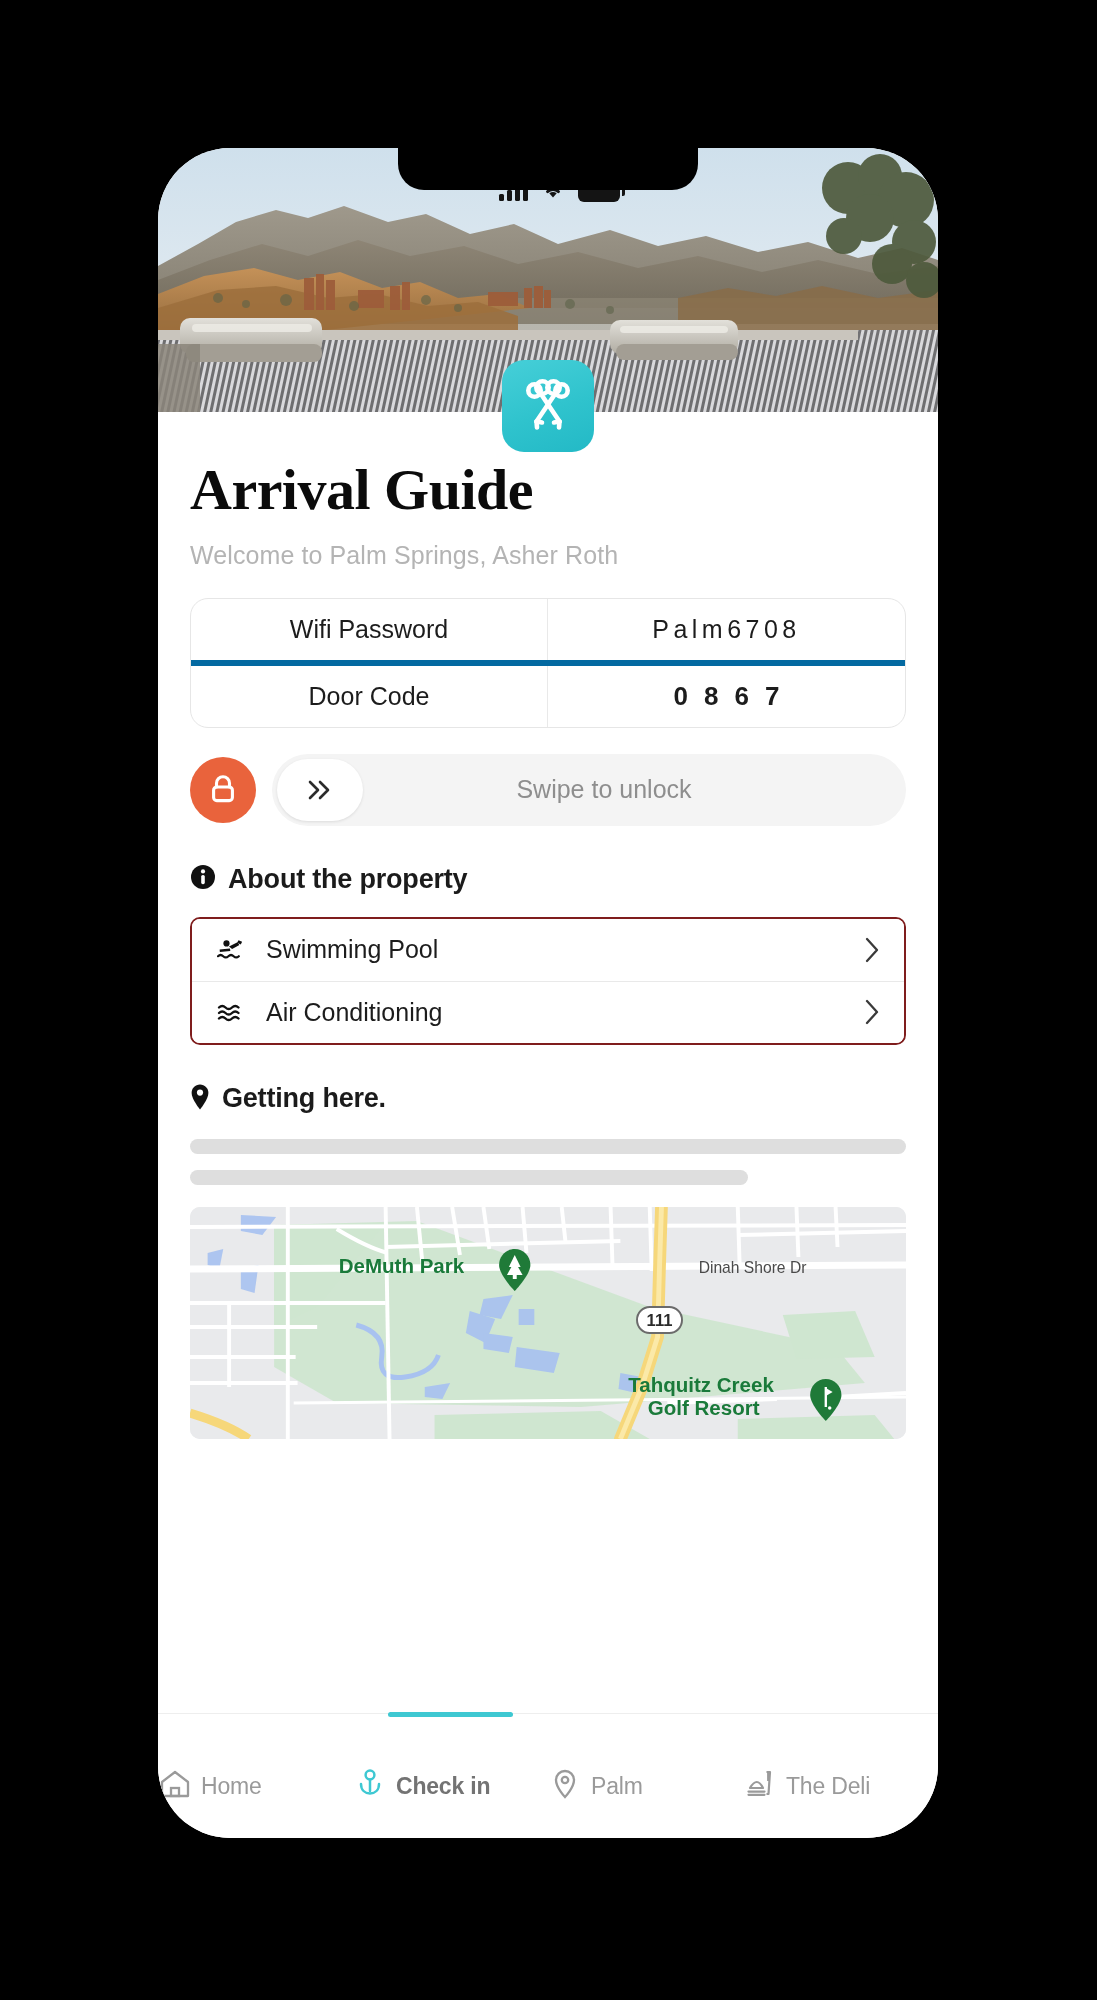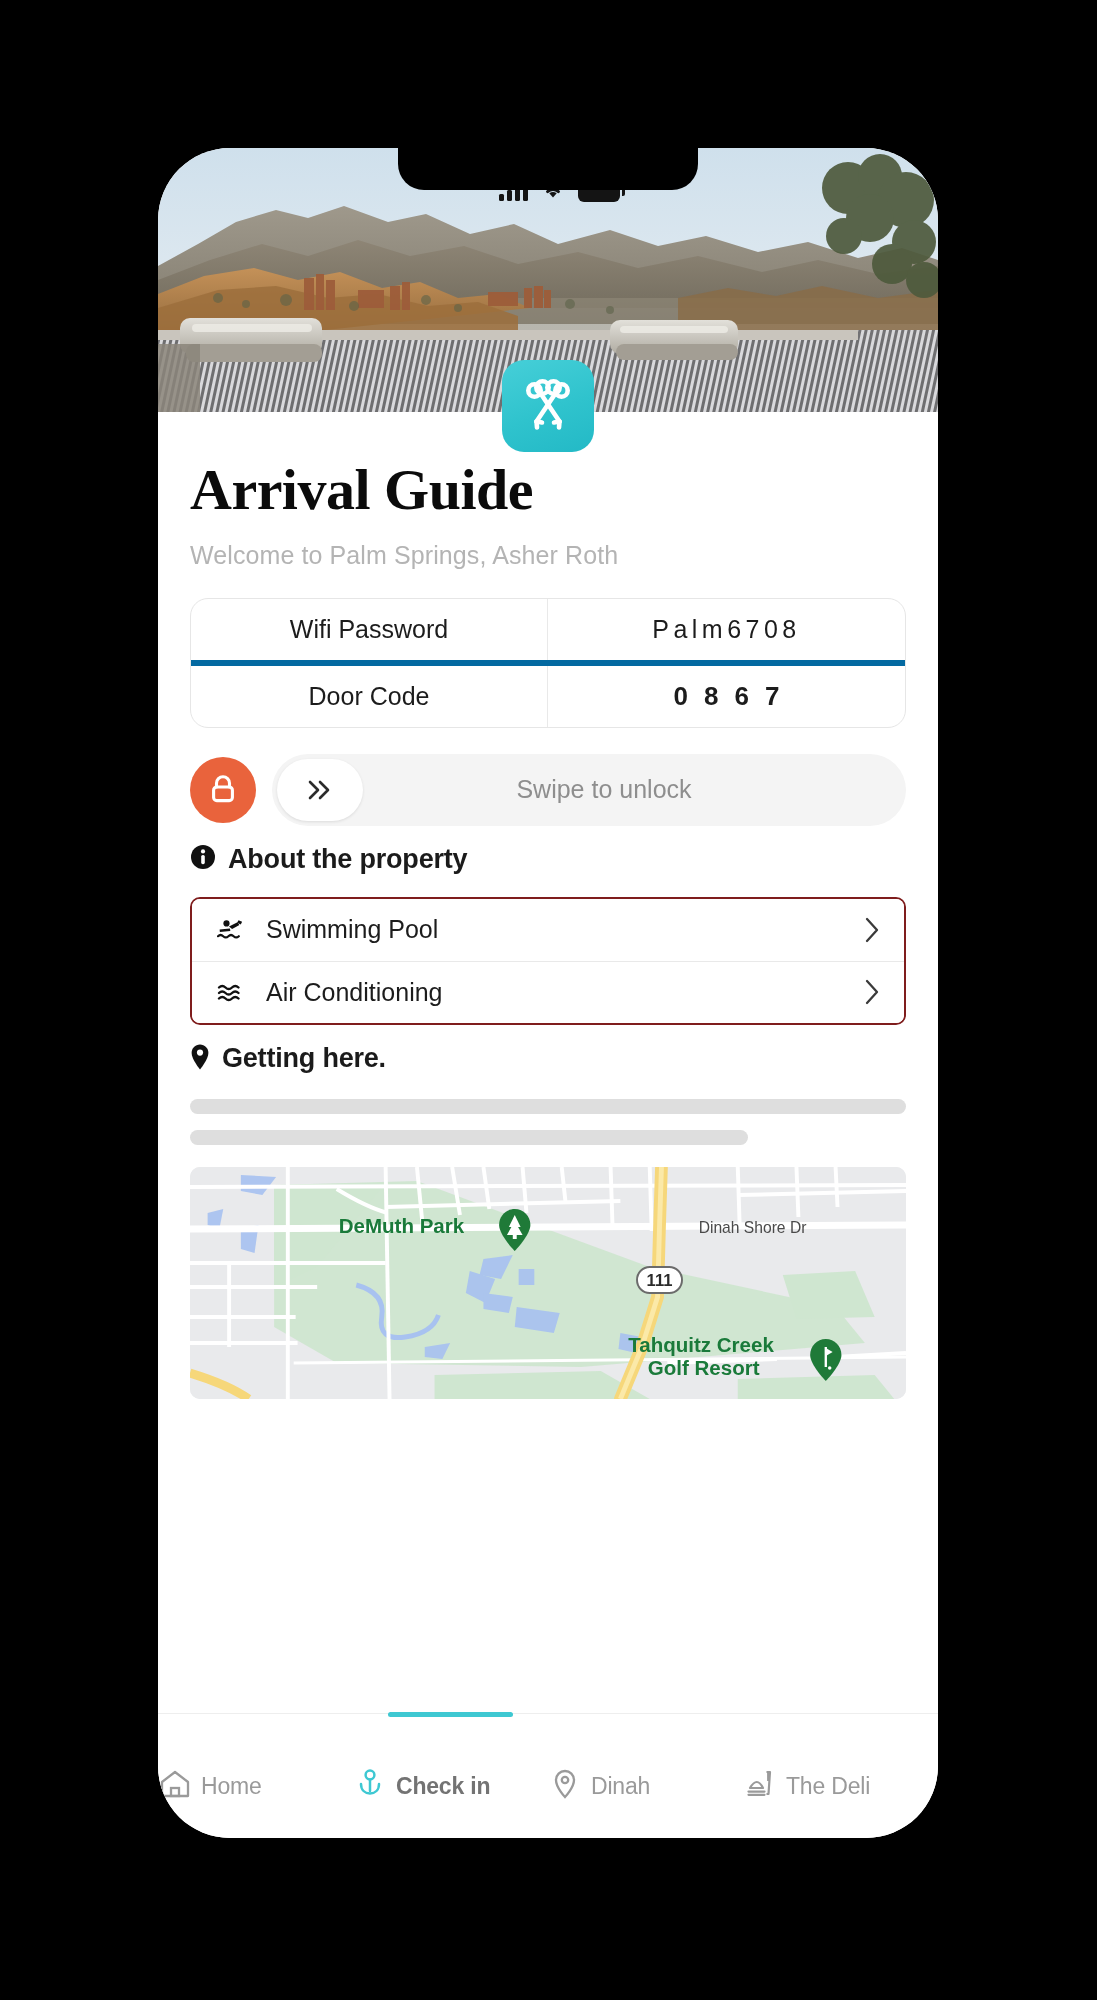--- a/index.html
+++ b/index.html
@@ -198,21 +198,21 @@
     font-size: 25px;
     color: #8e8e8e;
     padding-right: 56px;
   }
 
   
   .section-head {
     display: flex;
     align-items: center;
     gap: 12px;
-    margin-top: 18px;
+    margin-top: 38px;
   }
   .section-head .sh-text {
     font-size: 27px;
     font-weight: 700;
     color: #1b1b1b;
     letter-spacing: -.2px;
   }
 
   
   #amenities {
@@ -643,21 +643,21 @@
         <span class="tlb">Check in</span>
       </div>
 
       <div class="tab">
         <span>
           <svg width="34" height="32" viewBox="0 0 34 32">
             <path d="M17 3 C12 3 8 7 8 12 C8 19.5 17 29 17 29 C17 29 26 19.5 26 12 C26 7 22 3 17 3 Z" fill="none" stroke="#9a9a9a" stroke-width="2.3"></path>
             <circle cx="17" cy="12" r="3.2" fill="none" stroke="#9a9a9a" stroke-width="2.3"></circle>
           </svg>
         </span>
-        <span class="tlb">Dinah</span>
+        <span class="tlb">Palm</span>
       </div>
 
       <div class="tab">
         <span>
           <svg width="34" height="32" viewBox="0 0 34 32">
             <path d="M23.5 4 L27 4 L25.5 26 L23.5 26" fill="none" stroke="#9a9a9a" stroke-width="2.2" stroke-linejoin="round"></path>
             <path d="M25.2 4 L25.2 13" stroke="#9a9a9a" stroke-width="2.2"></path>
             <path d="M7 20 q7 -12 13 0 Z" fill="none" stroke="#9a9a9a" stroke-width="2.2" stroke-linejoin="round"></path>
             <path d="M5.5 23.6 L21.5 23.6" stroke="#9a9a9a" stroke-width="2.2" stroke-linecap="round"></path>
             <path d="M5.5 26.8 L21.5 26.8" stroke="#9a9a9a" stroke-width="2.2" stroke-linecap="round"></path>

